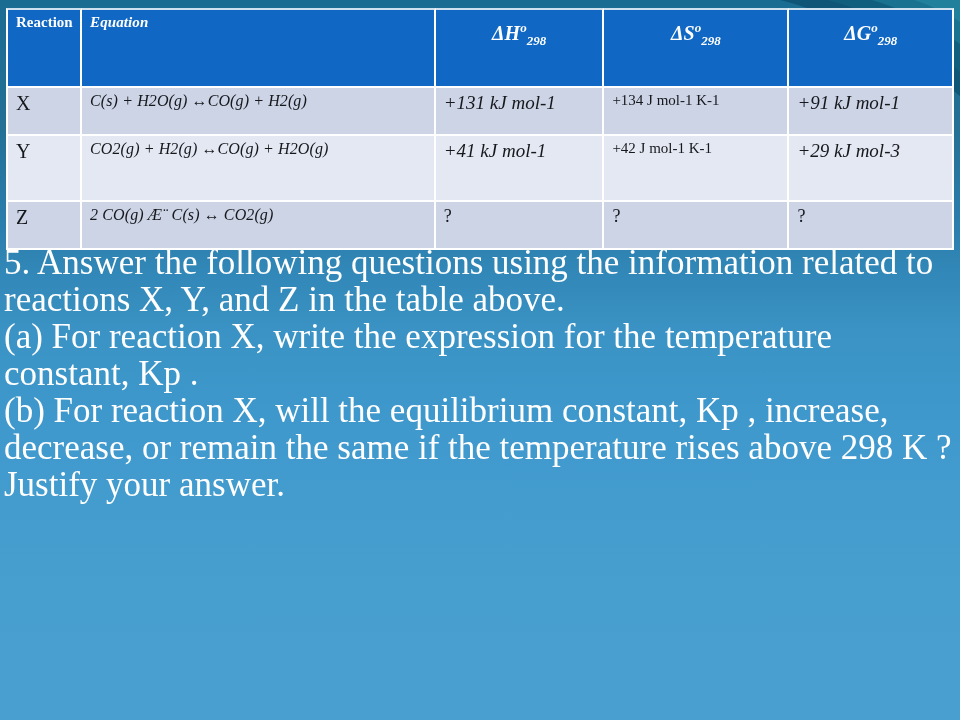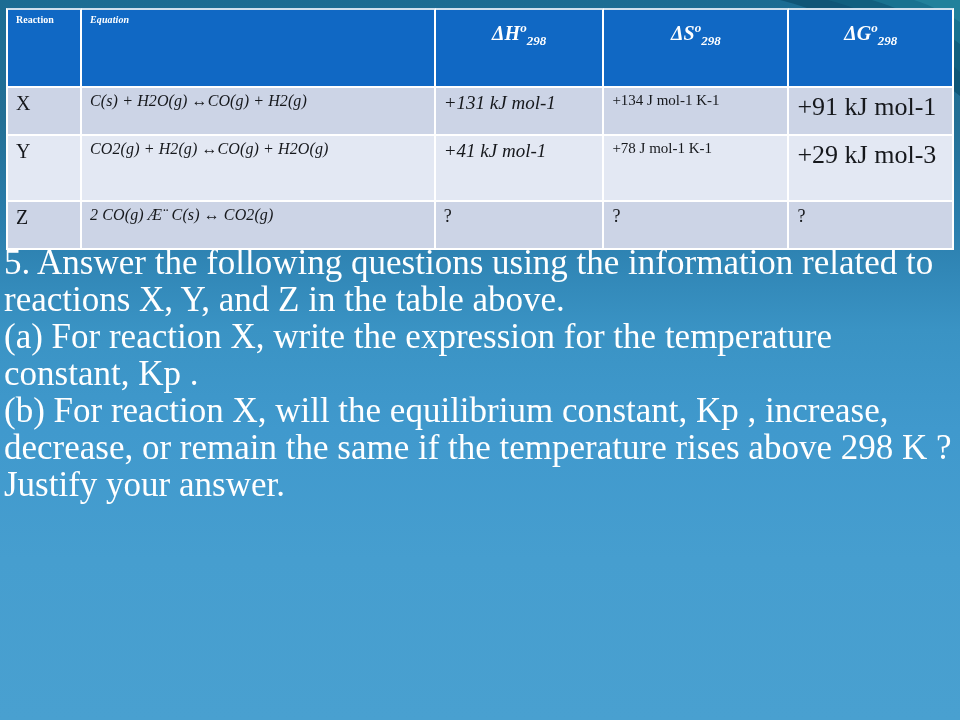--- a/index.html
+++ b/index.html
@@ -62,21 +62,21 @@
     color: #16181c;
   }
   table.data tr > th:first-child,
   table.data tr > td:first-child {
     border-left: 2px solid #ffffff;
   }
   table.data thead th {
     background: #1068c4;
     color: #ffffff;
     font-weight: bold;
-    font-size: 10px;
+    font-size: 15px;
     text-align: left;
     height: 62px;
     border-top: 2px solid #cfe0ee;
     vertical-align: top;
   }
   table.data thead th.sym {
     font-style: italic;
     font-size: 20px;
     font-weight: bold;
     padding-top: 10px;
@@ -94,21 +94,21 @@
   }
 
   .r-x td { background: #ccd4e6; }
   .r-y td { background: #e3e8f3; }
   .r-z td { background: #ccd4e6; }
 
   .c-rxn { width: 54px; font-size: 20px; padding-top: 6px; }
   .c-eqn { width: 326px; font-style: italic; font-size: 16px; padding-top: 8px; letter-spacing: .1px;}
   .c-h   { width: 146px; font-style: italic; font-size: 19px; padding-top: 11px; }
   .c-s   { width: 162px; font-size: 15px; padding-top: 14px; }
-  .c-g   { width: 142px; font-size: 26px; padding-top: 16px; }
+  .c-g   { width: 142px; font-style: italic; font-size: 19px; padding-top: 16px; }
 
   .r-x td.c-rxn, .r-y td.c-rxn, .r-z td.c-rxn { height: 38px; }
   .r-y td { height: 56px; }
   .r-z td { height: 36px; }
   .qm { font-size: 18px; font-style: normal; }
 
   
   .body-text {
     position: absolute;
     left: 4px;
@@ -153,21 +153,21 @@
           <td class="c-rxn">X</td>
           <td class="c-eqn">C(s) + H2O(g) ↔CO(g) + H2(g)</td>
           <td class="c-h">+131 kJ mol-1</td>
           <td class="c-s">+134 J mol-1 K-1</td>
           <td class="c-g">+91 kJ mol-1</td>
         </tr>
         <tr class="r-y">
           <td class="c-rxn">Y</td>
           <td class="c-eqn">CO2(g) + H2(g) ↔CO(g) + H2O(g)</td>
           <td class="c-h">+41 kJ mol-1</td>
-          <td class="c-s">+78 J mol-1 K-1</td>
+          <td class="c-s">+42 J mol-1 K-1</td>
           <td class="c-g">+29 kJ mol-3</td>
         </tr>
         <tr class="r-z">
           <td class="c-rxn">Z</td>
           <td class="c-eqn">2 CO(g) Æ¨ C(s) ↔ CO2(g)</td>
           <td class="c-h qm">?</td>
           <td class="c-s qm">?</td>
           <td class="c-g qm">?</td>
         </tr>
       </tbody>

